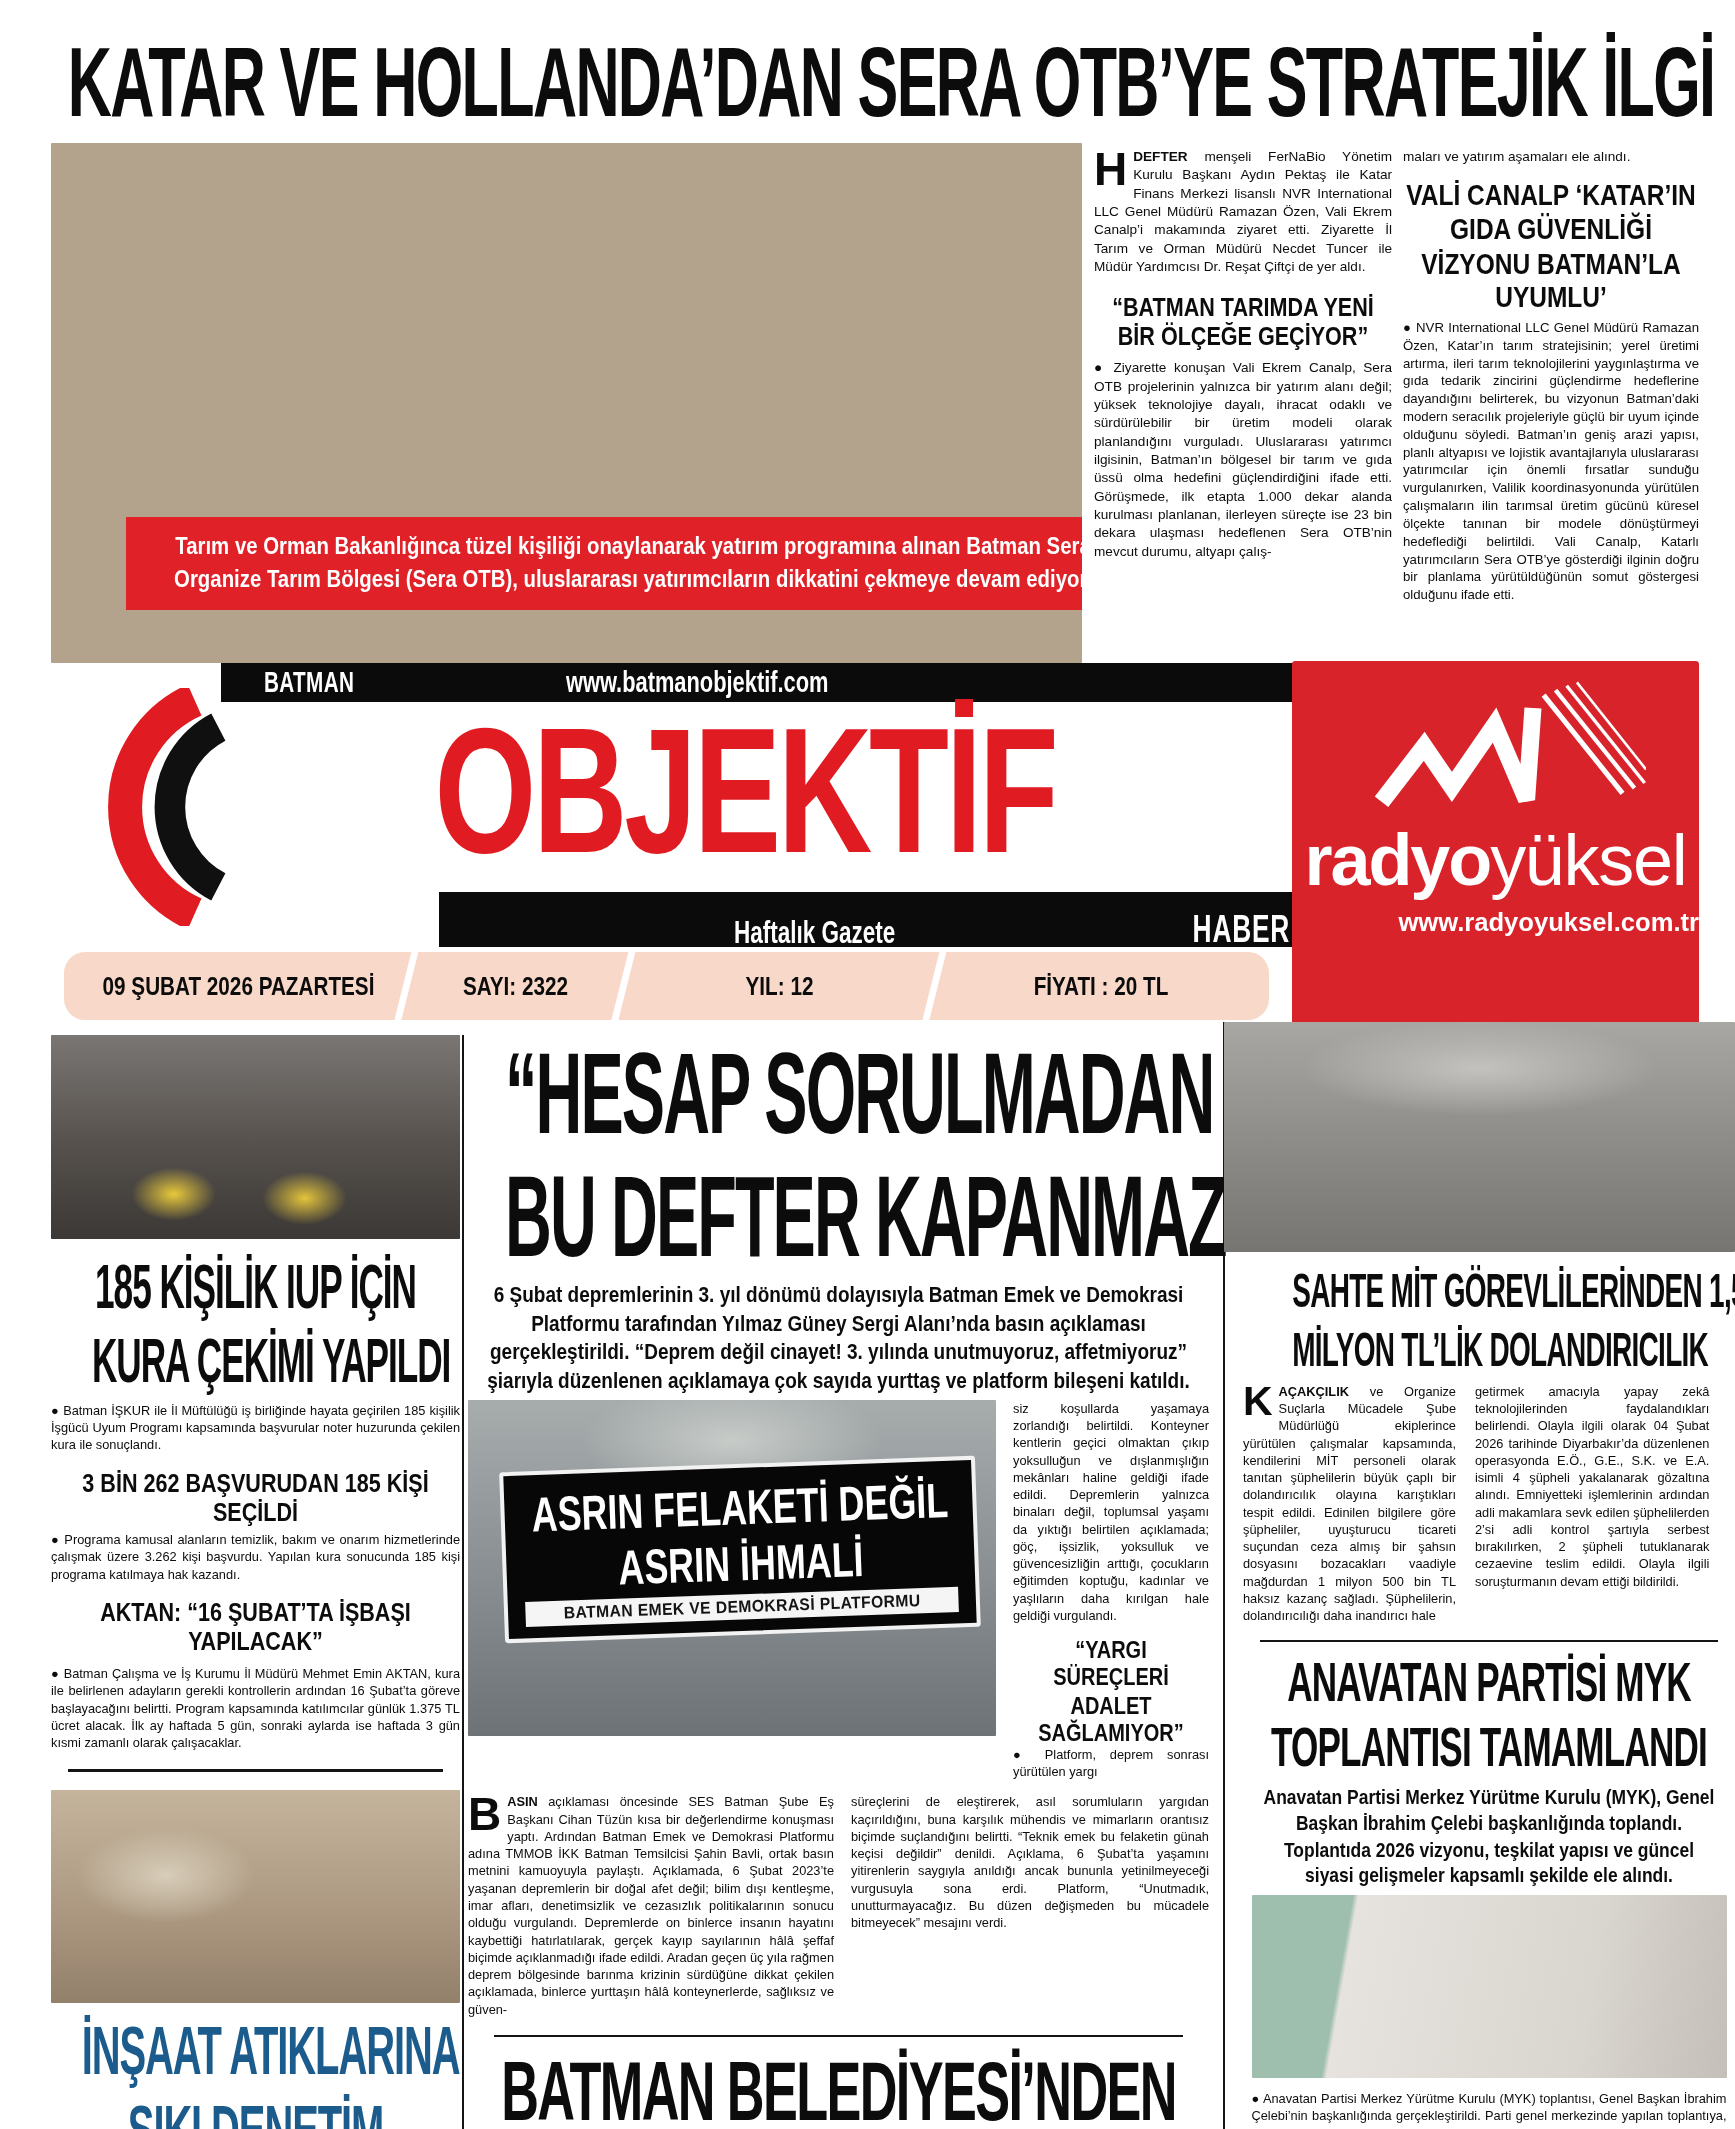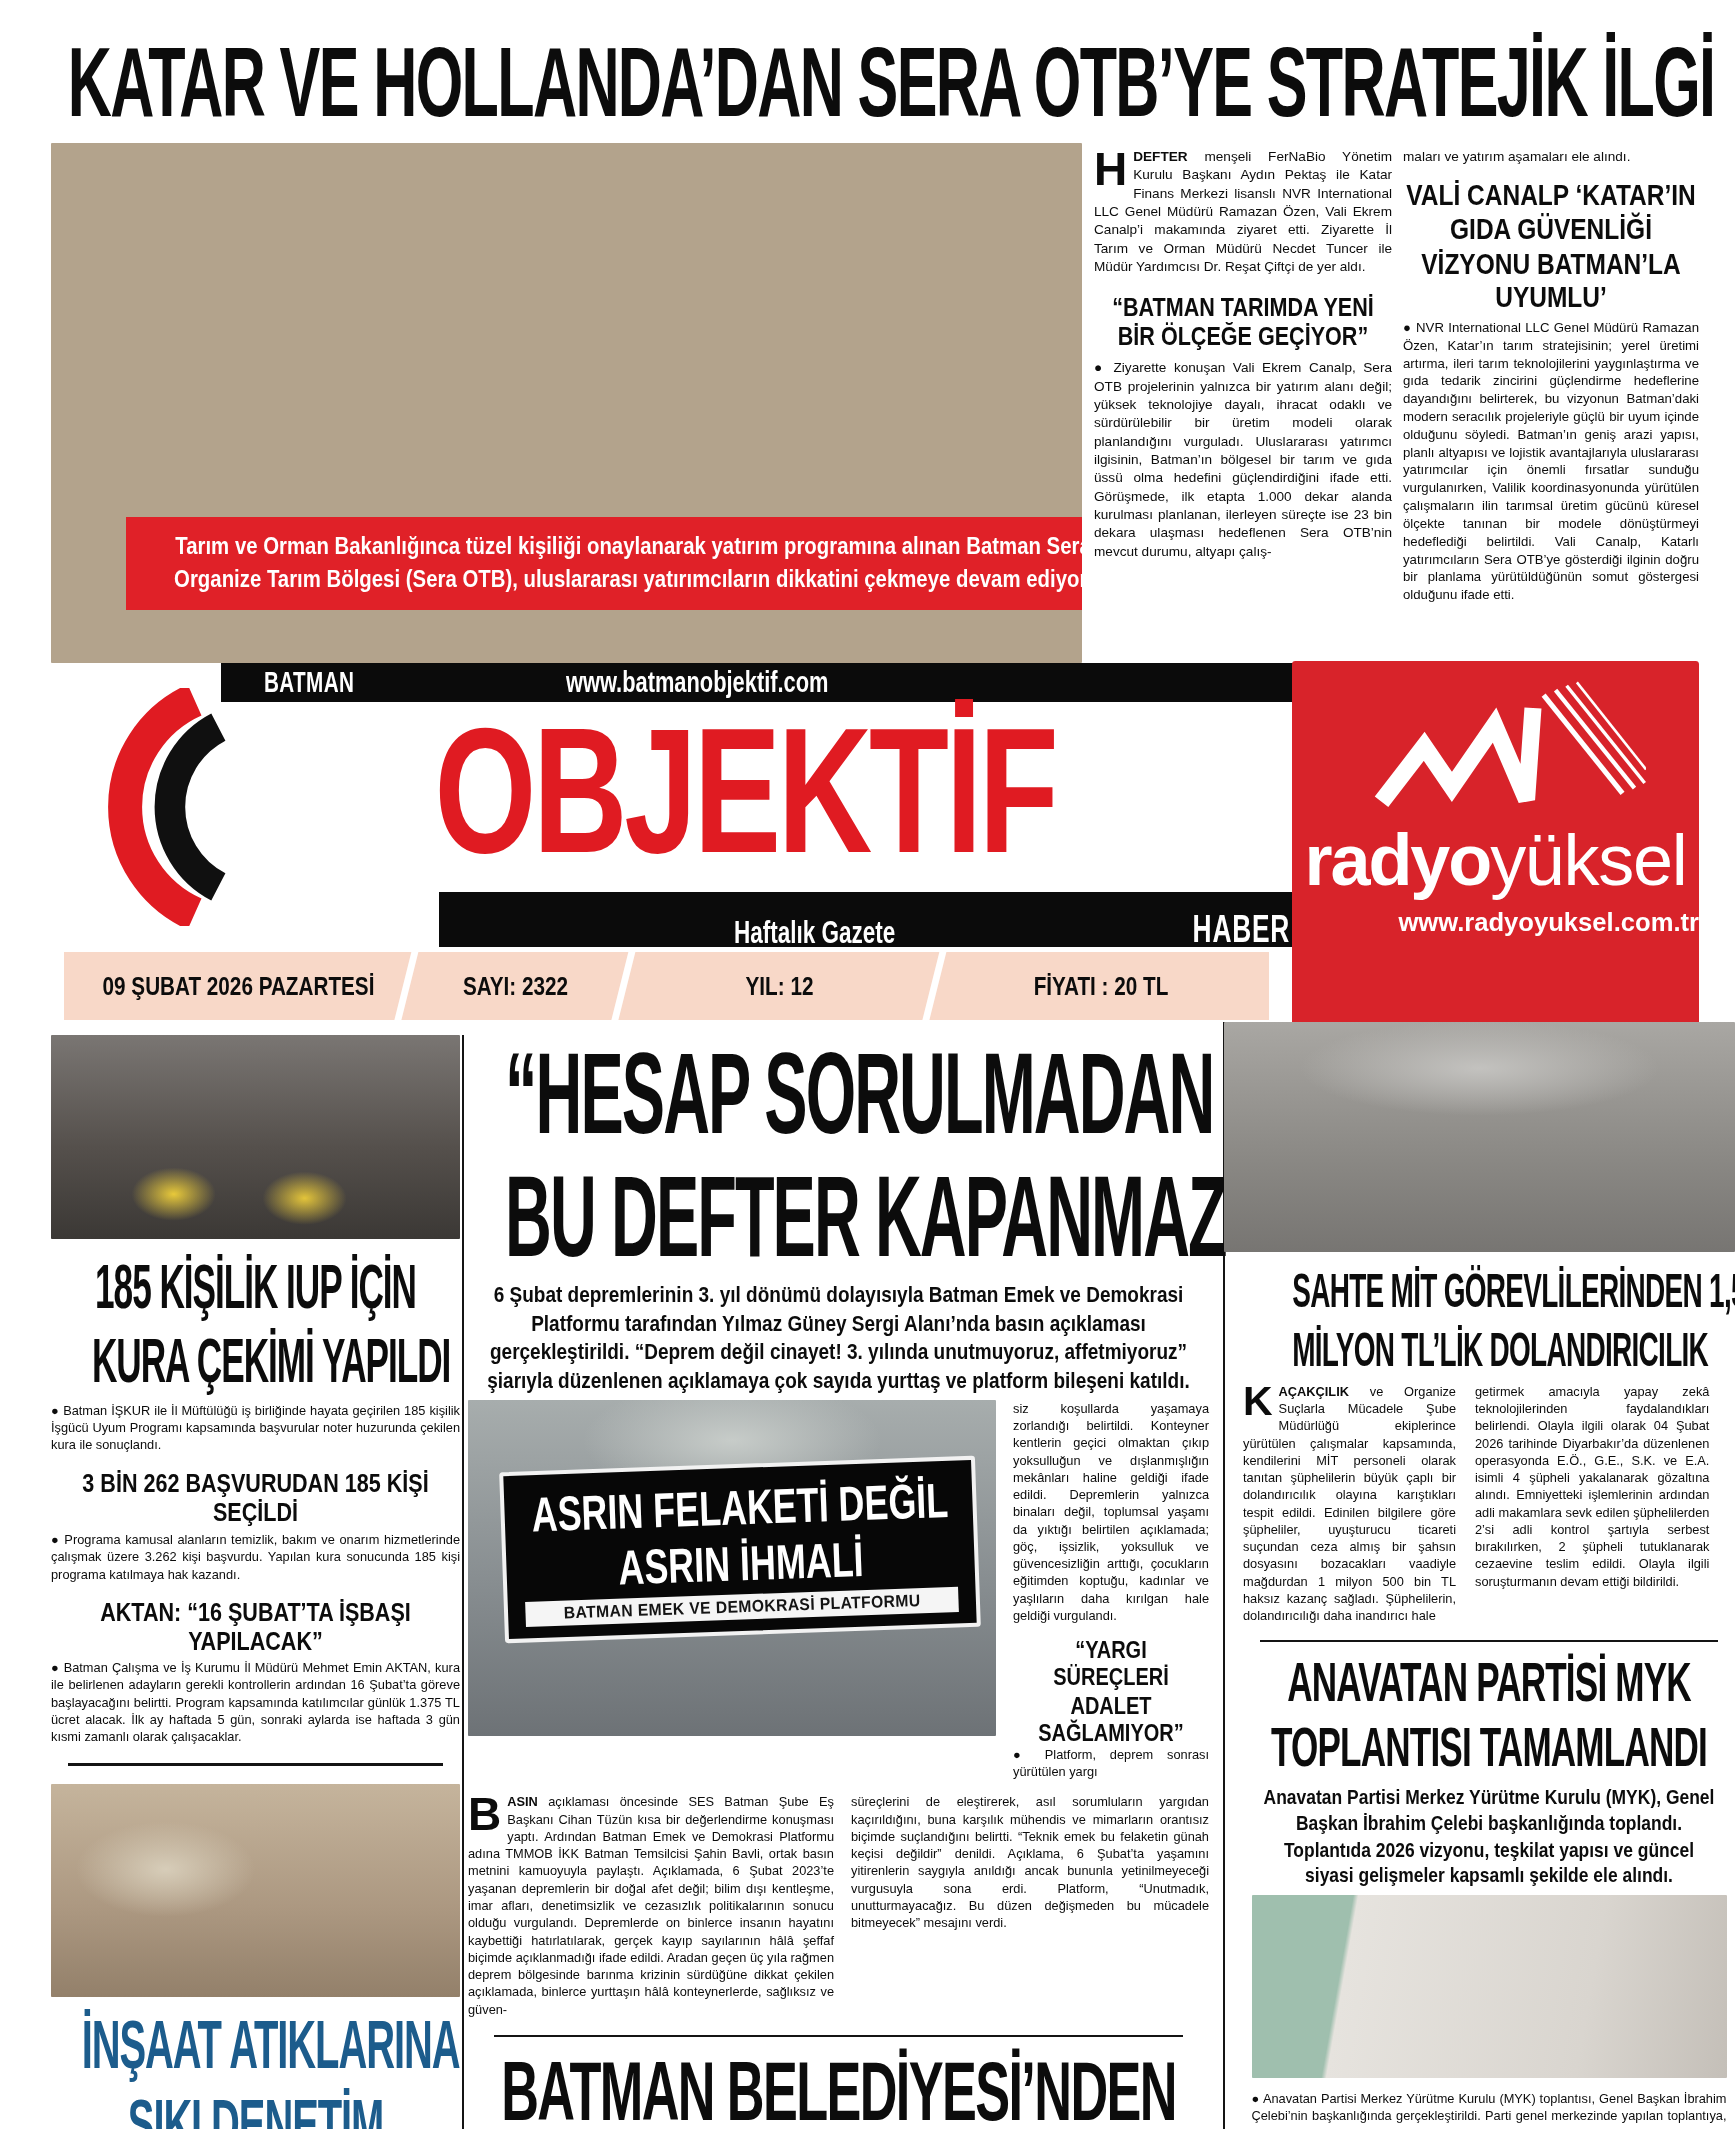--- a/index.html
+++ b/index.html
@@ -48,21 +48,21 @@
   .red-cap-text{color:#fff;font-weight:700;font-size:21px;line-height:1.45;text-align:center;
                 transform:scale(.97,1.1);transform-origin:center center}
   .mh-bar{background:#0b0b0b;color:#fff;display:flex;align-items:center;padding:0 38px}
   .mh-city{font-weight:700;font-size:23px;letter-spacing:0.4px;transform:scale(.9,1.3)}
   .mh-url{font-weight:700;font-size:23px;margin-left:200px;transform:scale(.95,1.3)}
   .logo-text{color:#e01b22;font-weight:900;font-size:135px;letter-spacing:-3.4px;text-align:center;
              transform:scale(.97,1.32);transform-origin:center top;white-space:nowrap;line-height:1}
   .mh-bar2{background:#0b0b0b;color:#fff;display:flex;align-items:flex-end;padding:0 30px}
   .mh-tag{font-weight:700;font-size:25px;margin-left:256px;transform:scale(.9,1.25)}
   .mh-haber{font-weight:700;font-size:31px;margin-left:auto;letter-spacing:0.9px;transform:scale(.85,1.25)}
-  .datebar{background:#f8d8c8;border-radius:0}
+  .datebar{background:#f8d8c8;border-radius:21px}
   .date-cell{position:absolute;top:0;height:68px;line-height:68px;text-align:center;font-weight:700;
              font-size:23px;transform:scale(.9,1.15);transform-origin:center center;white-space:nowrap}
   .date-sep{position:absolute;top:-2.6px;height:73px;width:6.8px;background:#fff;transform:skewX(-14deg)}
   .ad{background:#d8232a;border-radius:3.4px}
   .ad-brand{position:absolute;left:0;top:158px;width:100%;text-align:center;color:#fff;white-space:nowrap}
   .ad-b1{font-weight:900;font-size:72px;letter-spacing:-2.1px}
   .ad-b2{font-weight:400;font-size:72px;letter-spacing:-1.3px}
   .ad-url{position:absolute;left:0;top:247px;width:100%;text-align:right;color:#fff;font-weight:700;font-size:25.6px}
   .ad-phone{position:absolute;left:0;bottom:4.3px;width:100%;height:47px;background:#e5946e;color:#fff;
             font-weight:900;font-size:35px;line-height:47px;text-align:center;transform:scale(.95,1.05)}
@@ -147,21 +147,21 @@
   <div class="abs" style="left:51px;top:1035px;width:409px">
     <div class="ph ph-jars" style="height:204px"></div>
     <div style="margin-top:14.5px">
       <div class="cond h-jobs">185 KİŞİLİK IUP İÇİN</div>
       <div class="cond h-jobs">KURA ÇEKİMİ YAPILDI</div>
     </div>
     <p class="bt" style="margin-top:8.5px">● Batman İŞKUR ile İl Müftülüğü iş birliğinde hayata geçirilen 185 kişilik İşgücü Uyum Programı kapsamında başvurular noter huzurunda çekilen kura ile sonuçlandı.</p>
     <div class="sh" style="margin-top:14.5px">3 BİN 262 BAŞVURUDAN 185 KİŞİ SEÇİLDİ</div>
     <p class="bt" style="margin-top:12.8px">● Programa kamusal alanların temizlik, bakım ve onarım hizmetlerinde çalışmak üzere 3.262 kişi başvurdu. Yapılan kura sonucunda 185 kişi programa katılmaya hak kazandı.</p>
     <div class="sh" style="margin-top:14.5px">AKTAN: “16 ŞUBAT’TA İŞBAŞI YAPILACAK”</div>
-    <p class="bt" style="margin-top:11px">● Batman Çalışma ve İş Kurumu İl Müdürü Mehmet Emin AKTAN, kura ile belirlenen adayların gerekli kontrollerin ardından 16 Şubat’ta göreve başlayacağını belirtti. Program kapsamında katılımcılar günlük 1.375 TL ücret alacak. İlk ay haftada 5 gün, sonraki aylarda ise haftada 3 gün kısmi zamanlı olarak çalışacaklar.</p>
+    <p class="bt" style="margin-top:17px">● Batman Çalışma ve İş Kurumu İl Müdürü Mehmet Emin AKTAN, kura ile belirlenen adayların gerekli kontrollerin ardından 16 Şubat’ta göreve başlayacağını belirtti. Program kapsamında katılımcılar günlük 1.375 TL ücret alacak. İlk ay haftada 5 gün, sonraki aylarda ise haftada 3 gün kısmi zamanlı olarak çalışacaklar.</p>
     <div class="hr" style="margin:18px 17px"></div>
     <div class="ph ph-dirt" style="height:213px"></div>
     <div style="margin-top:13.6px">
       <div class="cond h-waste">İNŞAAT ATIKLARINA</div>
       <div class="cond h-waste">SIKI DENETİM</div>
     </div>
 
   </div>
 
   <div class="abs" style="left:468px;top:1035px;width:741px">

